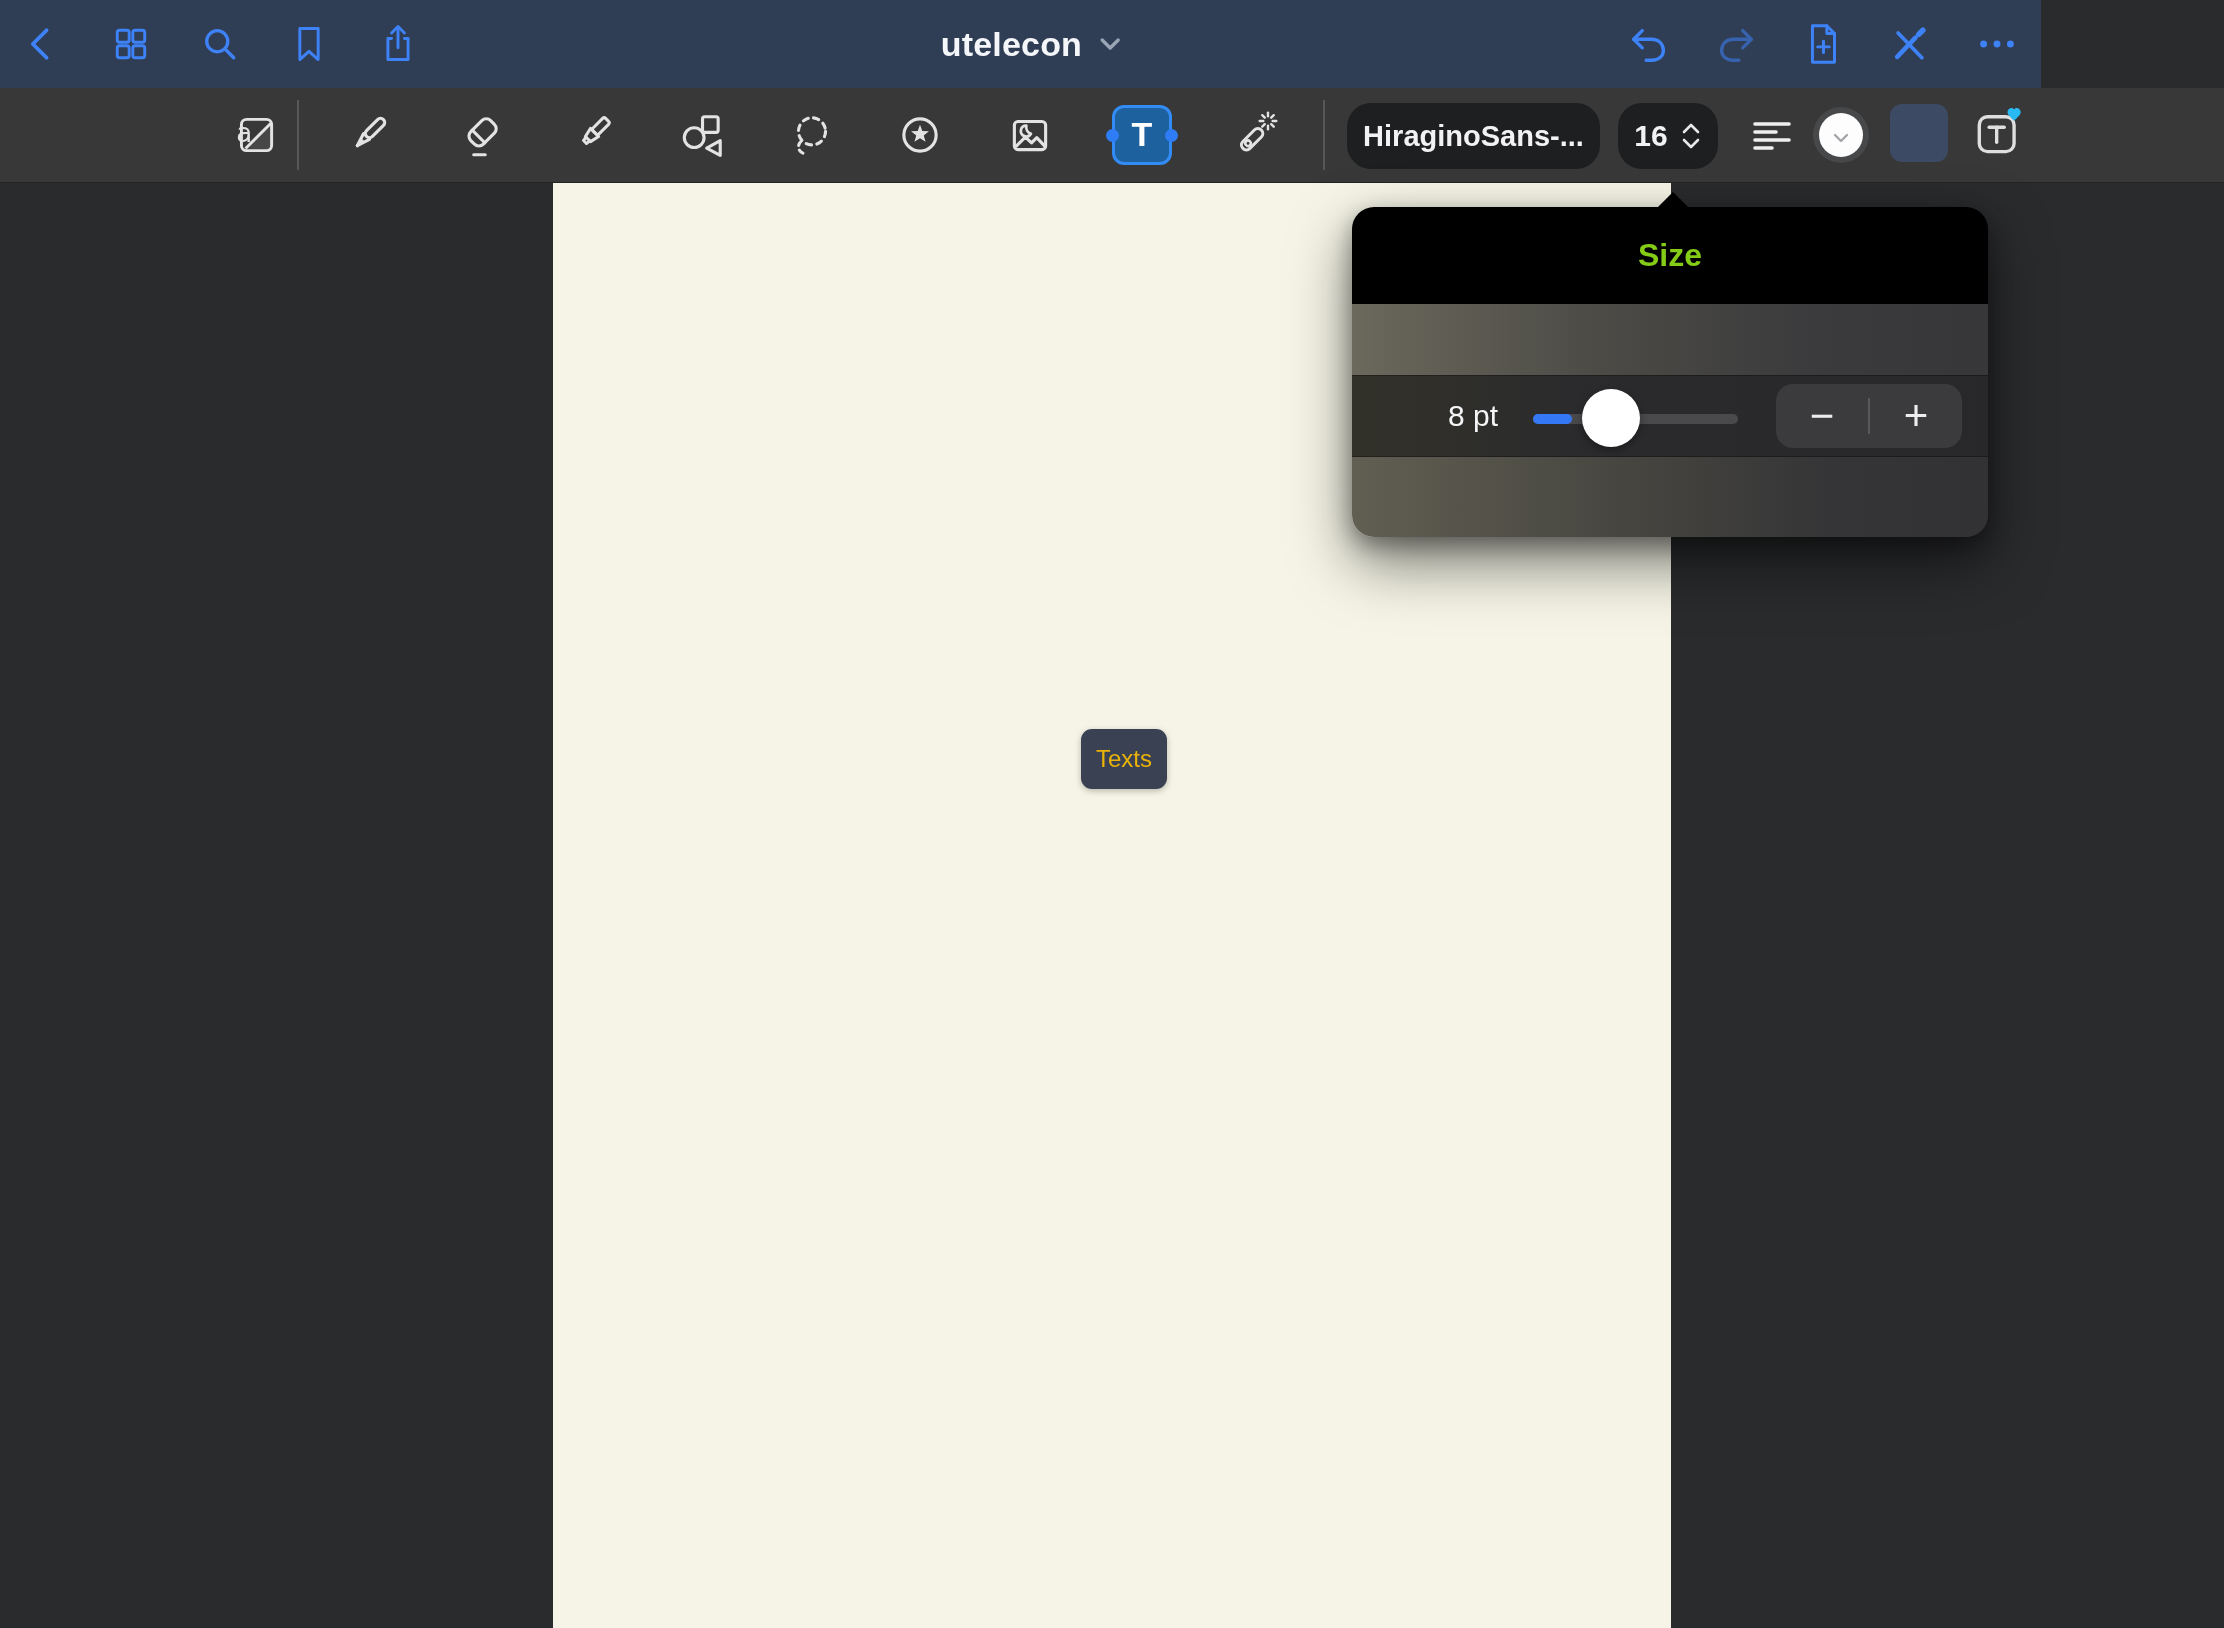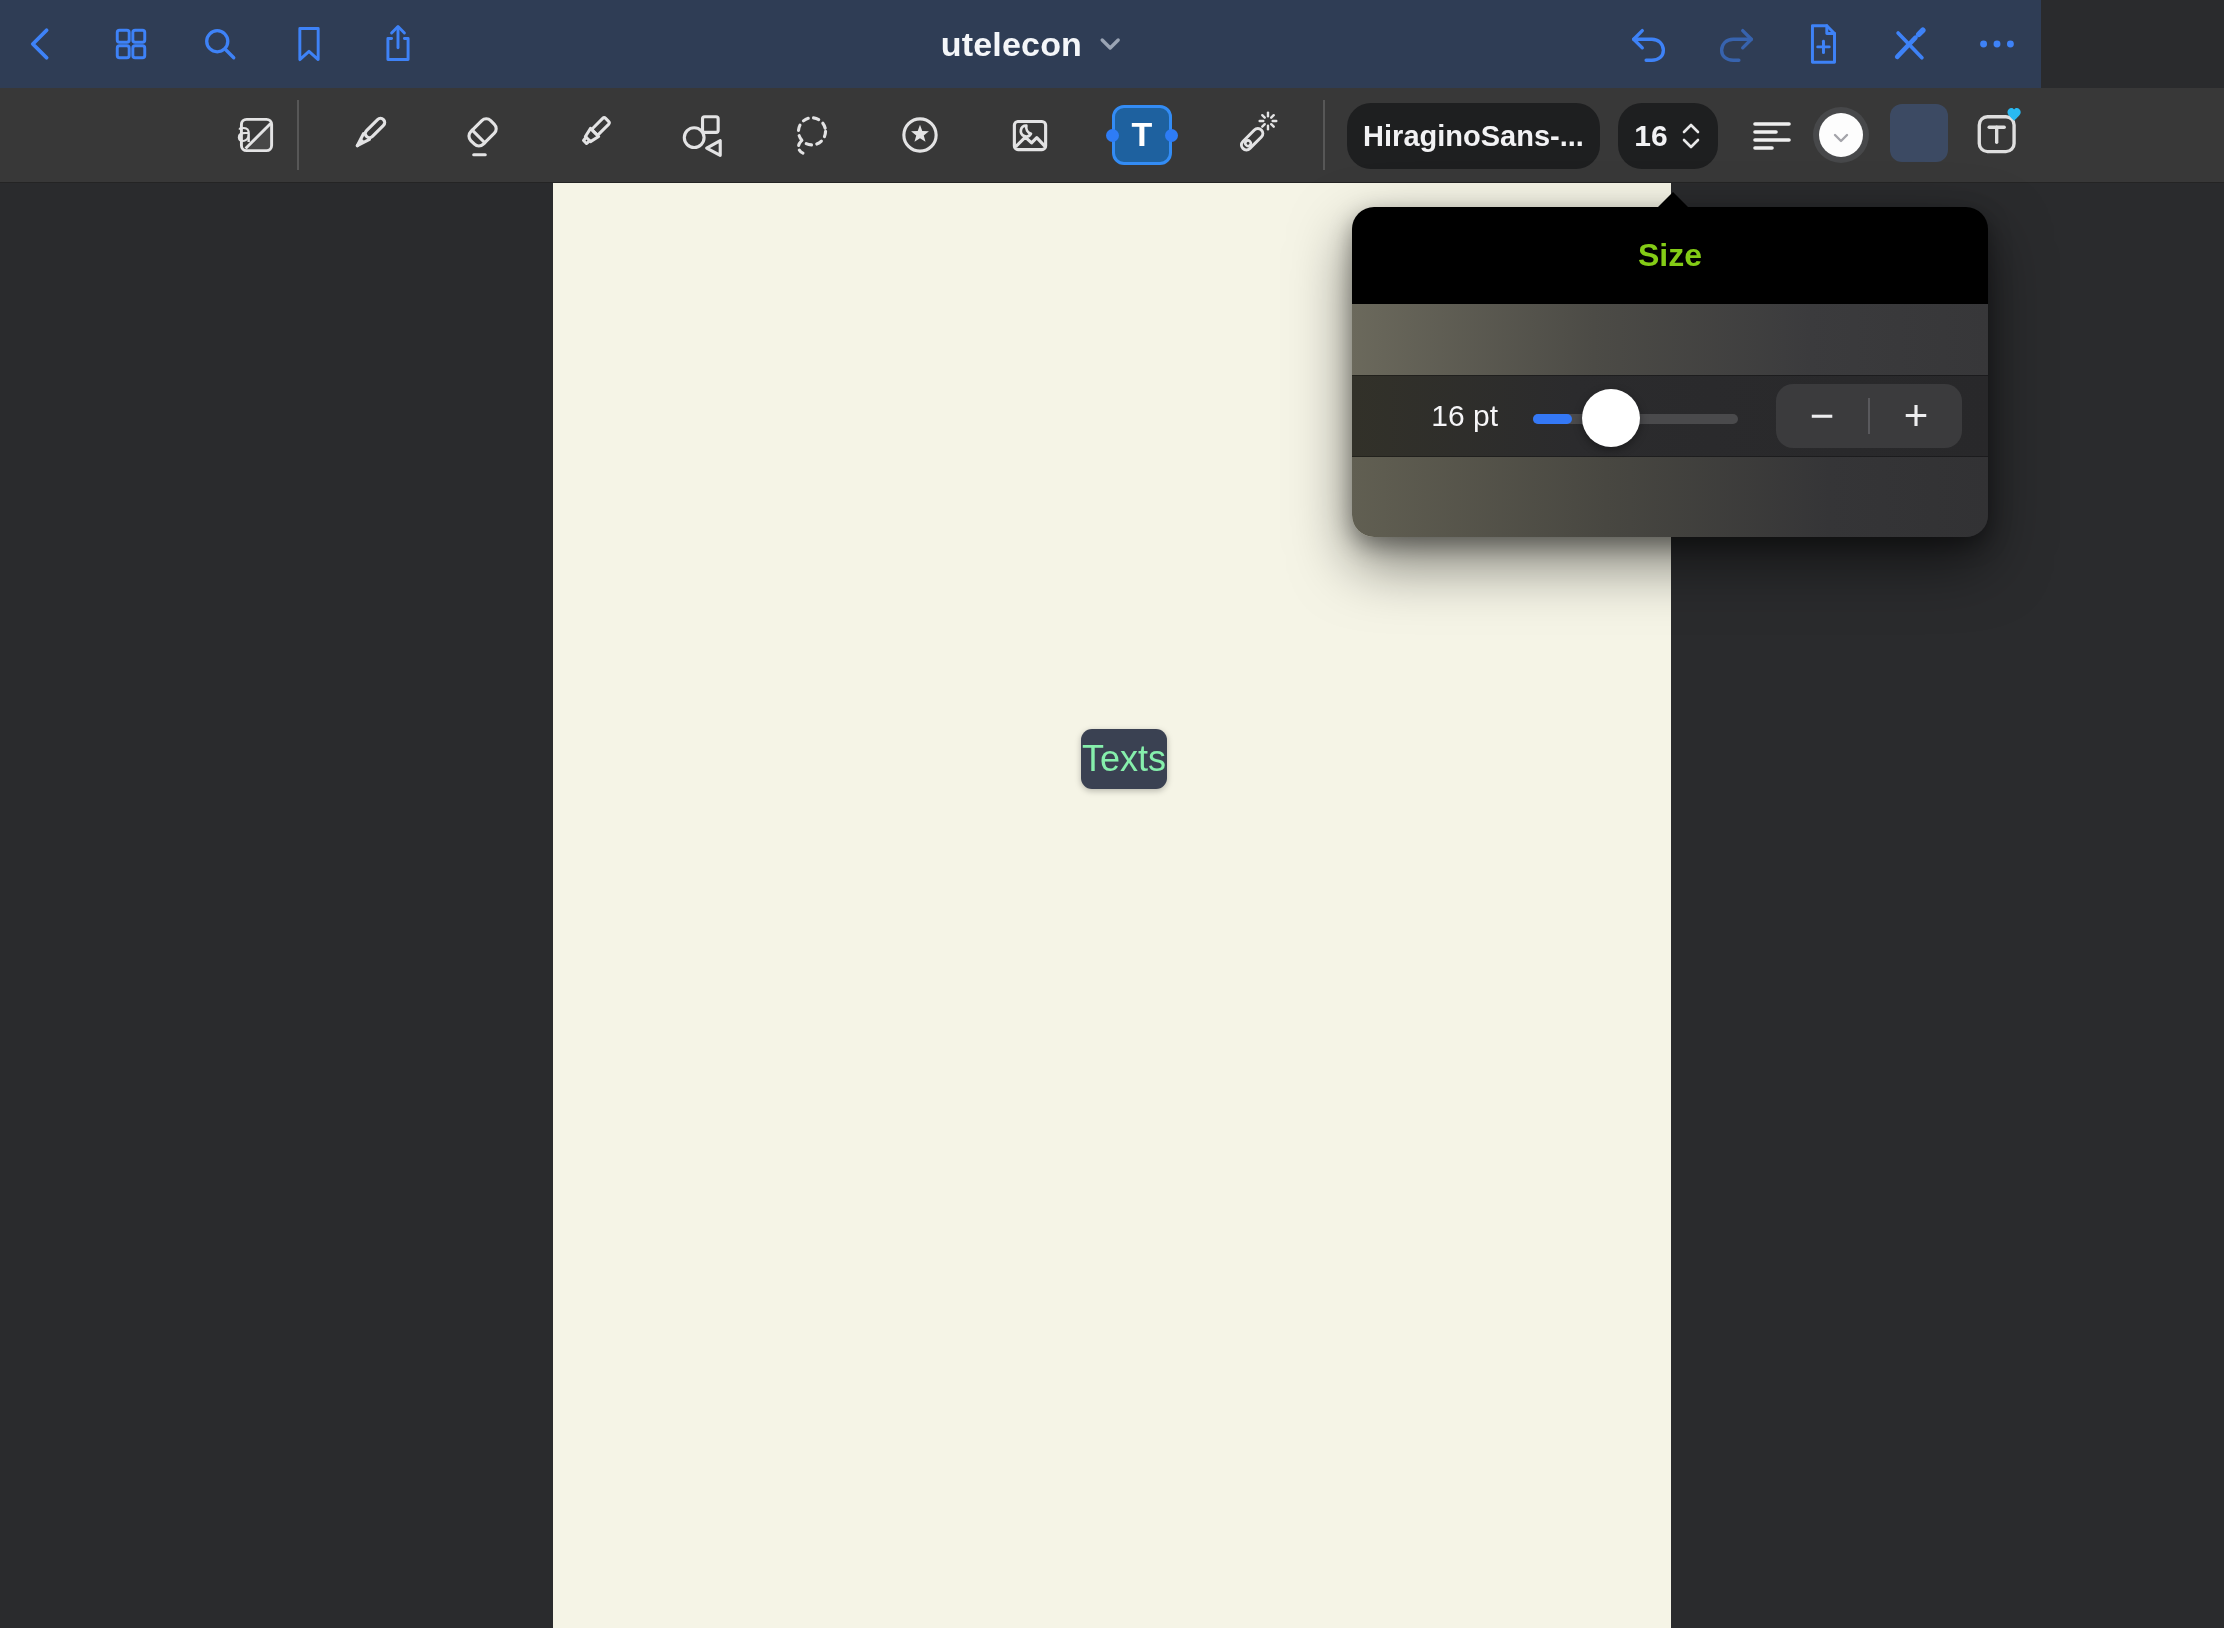--- a/index.html
+++ b/index.html
@@ -42,21 +42,21 @@
     background:rgba(70,112,188,.33);}
   .style-btn{position:absolute;left:1968px;top:14px;width:62px;height:62px;
     display:flex;align-items:center;justify-content:center;}
 
   
   .workspace{position:absolute;left:0;top:183px;width:2224px;height:1445px;background:#2A2B2D;}
   .paper{position:absolute;left:553px;top:0;width:1118px;height:1445px;background:#F5F4E6;}
   .textbox{position:absolute;left:528px;top:546px;width:86px;height:60px;border-radius:11px;
     background:#3A4152;display:flex;align-items:center;justify-content:center;
     box-shadow:0 2px 6px rgba(0,0,0,.25);}
-  .textbox span{color:#86efac;font-size:36px;}
+  .textbox span{color:#eab308;font-size:24px;}
 
   
   .popover{position:absolute;left:1352px;top:207px;width:636px;height:330px;border-radius:22px;
     overflow:hidden;box-shadow:0 26px 60px rgba(0,0,0,.5),0 8px 22px rgba(0,0,0,.35);
     display:flex;flex-direction:column;}
   .popover-arrow{position:absolute;left:1657px;top:192px;width:0;height:0;
     border-left:16px solid transparent;border-right:16px solid transparent;border-bottom:16px solid #000;}
   .pop-header{height:97px;background:#000;display:flex;align-items:center;justify-content:center;flex:none;}
   .pop-header span{color:#84cc16;font-size:32px;font-weight:700;}
   .pop-band1{height:71px;flex:none;background:linear-gradient(90deg,#6B695C 0%,#4C4B46 38%,#3B3B3D 72%,#373739 100%);}
@@ -313,21 +313,21 @@
     </div>
   </div>
 
   <div class="popover-arrow"></div>
   <div class="popover">
     <div class="pop-header">
       <span>Size</span>
     </div>
     <div class="pop-band1"></div>
     <div class="pop-row">
-      <div class="size-label">16 pt</div>
+      <div class="size-label">8 pt</div>
       <div class="slider" style="--pct: 19%;">
         <div class="slider-track">
           <div class="slider-fill"></div>
         </div>
         <div class="slider-thumb"></div>
       </div>
       <div class="stepper">
         <button class="step-btn">
           <span>−</span>
         </button>

